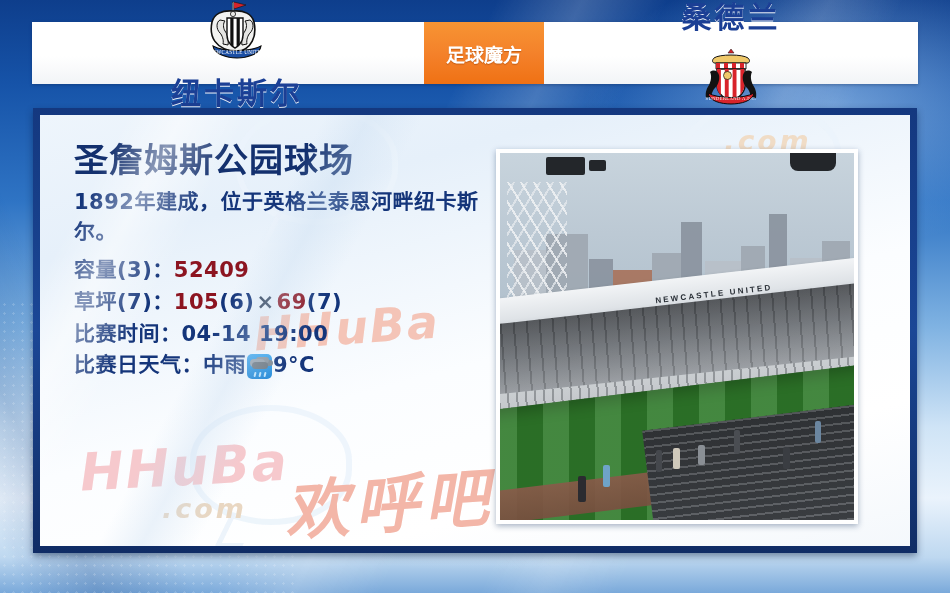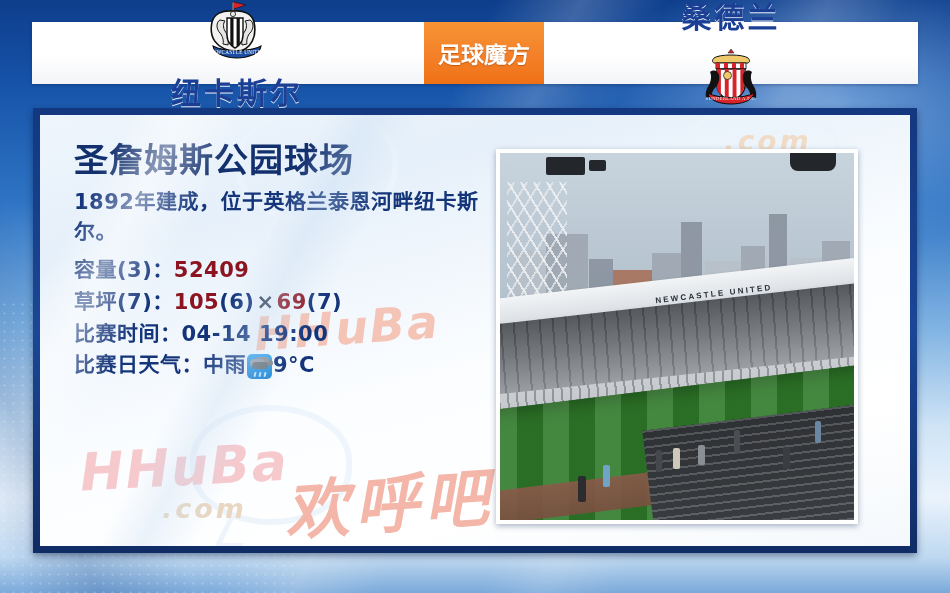--- a/index.html
+++ b/index.html
@@ -47,21 +47,21 @@
   }
   .side{display:flex;align-items:center;gap:2px;flex-direction:column;}
   .side.home{flex:1;padding-left:18px;}
   .side.away{flex:1;justify-content:flex-end;padding-right:0;}
   .brand{
     flex:0 0 120px;width:120px;height:62px;
     background:linear-gradient(180deg,#f79433 0%,#f4812a 52%,#ef7114 100%);
     display:flex;align-items:center;justify-content:center;
   }
   .brand-text{
-    color:#fff;font-size:23px;font-weight:bold;letter-spacing:0px;
+    color:#fff;font-size:19px;font-weight:bold;letter-spacing:0px;
     text-shadow:0 1px 1px rgba(150,60,0,.5);
   }
 
   
   .panel-frame{
     position:absolute;left:33px;top:108px;width:884px;height:445px;
     background:linear-gradient(180deg,#14387f 0%,#1b4796 50%,#102c65 100%);
     padding:7px;box-sizing:border-box;
     box-shadow:0 3px 7px rgba(5,25,60,.45);
   }

